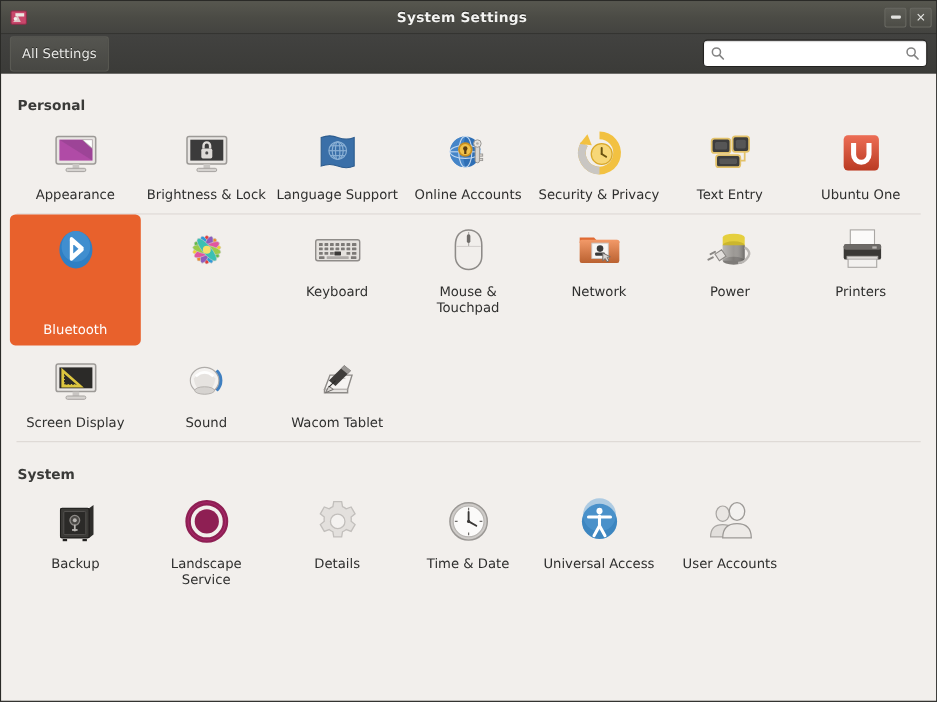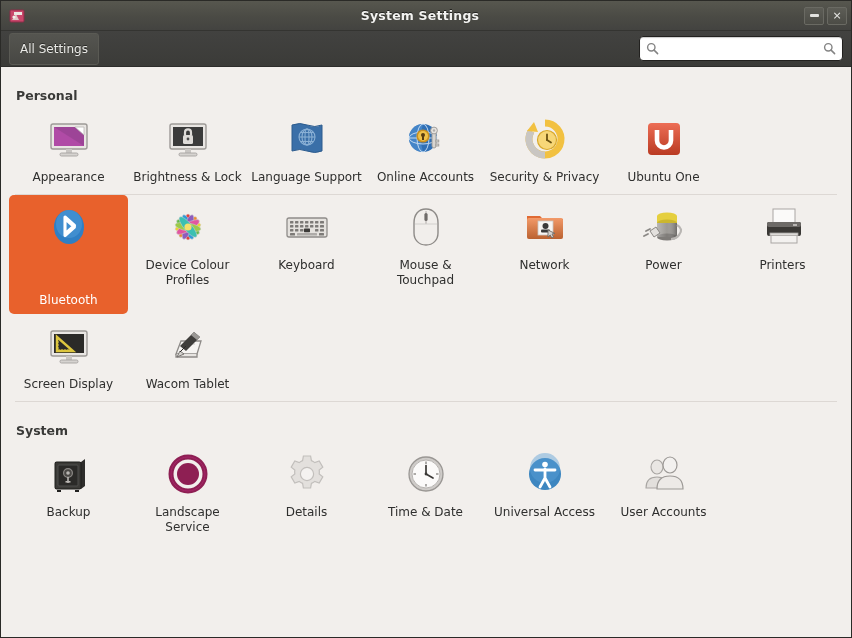--- a/index.html
+++ b/index.html
@@ -338,20 +338,34 @@
               <path d="M24 40 a16 16 0 0 1 -13.8 -24.1" fill="none" stroke="#c9c6c2" stroke-width="7"></path>
               <path d="M13 7 L6 16 L17 17 Z" fill="#f2c141"></path>
               <circle cx="26" cy="25" r="9.5" fill="#f7d778" stroke="#d9a92c" stroke-width="1.2"></circle>
               <line x1="26" y1="25" x2="26" y2="19.5" stroke="#6a5210" stroke-width="1.8" stroke-linecap="round"></line>
               <line x1="26" y1="25" x2="30" y2="27.5" stroke="#6a5210" stroke-width="1.8" stroke-linecap="round"></line>
             </svg>
           </span>
           <span class="label">Security &amp; Privacy</span>
         </div>
 
+        <div class="tile">
+          <span class="icon">
+            <svg width="48" height="48" viewBox="0 0 48 48">
+              <rect x="7" y="11" width="17" height="13" rx="2.5" fill="#3d3d3d" stroke="#e3c26a" stroke-width="1.6"></rect>
+              <rect x="10" y="14" width="11" height="7" rx="1.5" fill="#565656"></rect>
+              <rect x="26" y="9" width="15" height="14" rx="2.5" fill="#3d3d3d" stroke="#e3c26a" stroke-width="1.6"></rect>
+              <rect x="29" y="12" width="9" height="8" rx="1.5" fill="#565656"></rect>
+              <rect x="11" y="26" width="22" height="11" rx="2.5" fill="#3d3d3d" stroke="#e3c26a" stroke-width="1.6"></rect>
+              <rect x="14" y="29" width="16" height="5" rx="1.2" fill="#565656"></rect>
+              <path d="M33 31 h4 v-8" fill="none" stroke="#e3c26a" stroke-width="1.6"></path>
+            </svg>
+          </span>
+          <span class="label">Text Entry</span>
+        </div>
 
         <div class="tile">
           <span class="icon">
             <svg width="48" height="48" viewBox="0 0 48 48">
               <rect x="8" y="8" width="32" height="32" rx="4" fill="#e8492b"></rect>
               <rect x="8" y="8" width="32" height="32" rx="4" fill="url(#uog)" opacity="0.2"></rect>
               <defs>
                   <linearGradient id="uog" x1="0" y1="0" x2="0" y2="1">
                 <stop offset="0" stop-color="#ffffff"></stop>
                     <stop offset="1" stop-color="#000000"></stop>
@@ -394,21 +408,20 @@
                   <ellipse rx="4" ry="13" fill="#2f9ad8" transform="rotate(160)"></ellipse>
                   <ellipse rx="4" ry="13" fill="#8e5bbd" transform="rotate(200)"></ellipse>
                   <ellipse rx="4" ry="13" fill="#e255a0" transform="rotate(240)"></ellipse>
                   <ellipse rx="4" ry="13" fill="#9acb4a" transform="rotate(280)"></ellipse>
                   <ellipse rx="4" ry="13" fill="#3bc0b2" transform="rotate(320)"></ellipse>
                 </g>
                 <circle r="3.6" fill="#f7e06a"></circle>
               </g>
             </svg>
           </span>
-          <span class="label">Device Colour Profiles</span>
         </div>
 
         <div class="tile">
           <span class="icon">
             <svg width="48" height="48" viewBox="0 0 48 48">
               <rect x="4" y="15" width="40" height="19" rx="2" fill="#e5e2de" stroke="#8f8c89" stroke-width="1.3"></rect>
               <g fill="#7d7a77">
                 <rect x="7" y="18" width="3.4" height="2.6" rx="0.5"></rect>
                   <rect x="12" y="18" width="3.4" height="2.6" rx="0.5"></rect>
                 <rect x="17" y="18" width="3.4" height="2.6" rx="0.5"></rect>
@@ -524,20 +537,33 @@
                   <line x1="12" y1="23" x2="14" y2="23"></line>
                 <line x1="12" y1="20" x2="14" y2="20"></line>
               </g>
               <rect x="21" y="34" width="6" height="5" fill="#c9c6c3"></rect>
               <rect x="15" y="38" width="18" height="3" rx="1.4" fill="#d6d3d0" stroke="#a6a3a0" stroke-width="0.9"></rect>
             </svg>
           </span>
           <span class="label">Screen Display</span>
         </div>
 
+        <div class="tile">
+          <span class="icon">
+            <svg width="48" height="48" viewBox="0 0 48 48">
+              <path d="M34 14 a14 14 0 0 1 0 20 l-4 -3 a10 10 0 0 0 0 -14 Z" fill="#3f7fc0"></path>
+              <path d="M34 26 a10 10 0 0 1 -4 8 l-4 -3 a6 6 0 0 0 2 -5 Z" fill="#cb2f2f"></path>
+              <ellipse cx="22" cy="24" rx="13" ry="12" fill="#f4f2f0" stroke="#b0adaa" stroke-width="1"></ellipse>
+              <path d="M12 22 q10 -9 20 0 q-2 12 -10 13 q-8 -1 -10 -13 Z" fill="#e6e3e0"></path>
+              <path d="M14 20 q8 -7 16 0" fill="none" stroke="#ffffff" stroke-width="2.5" opacity="0.9"></path>
+              <ellipse cx="22" cy="33" rx="9" ry="3.4" fill="#d6d3d0" stroke="#b0adaa" stroke-width="0.8"></ellipse>
+            </svg>
+          </span>
+          <span class="label">Sound</span>
+        </div>
 
         <div class="tile">
           <span class="icon">
             <svg width="48" height="48" viewBox="0 0 48 48">
               <path d="M12 32 L17 19 h20 l-4 13 Z" fill="#f6f4f2" stroke="#8e8b88" stroke-width="1.3"></path>
               <path d="M12 32 L12 35 L33 35 L33 32" fill="#e7e4e1" stroke="#8e8b88" stroke-width="1.3"></path>
               <path d="M19 22 h12" stroke="#c8c5c2" stroke-width="1"></path>
               <path d="M30 10 l6 5 l-14 14 l-6 -5 Z" fill="#3f3d3b"></path>
               <path d="M30 10 l6 5 l-3 3 l-6 -5 Z" fill="#9a9794"></path>
               <path d="M16 29 l-3 6 l7 -3 Z" fill="#d8d5d2" stroke="#6e6b68" stroke-width="0.9"></path>

